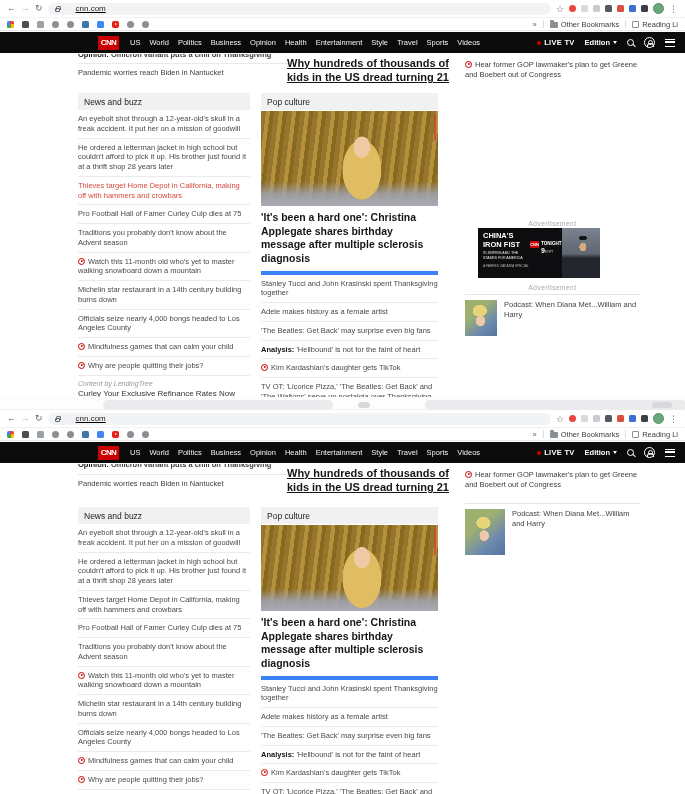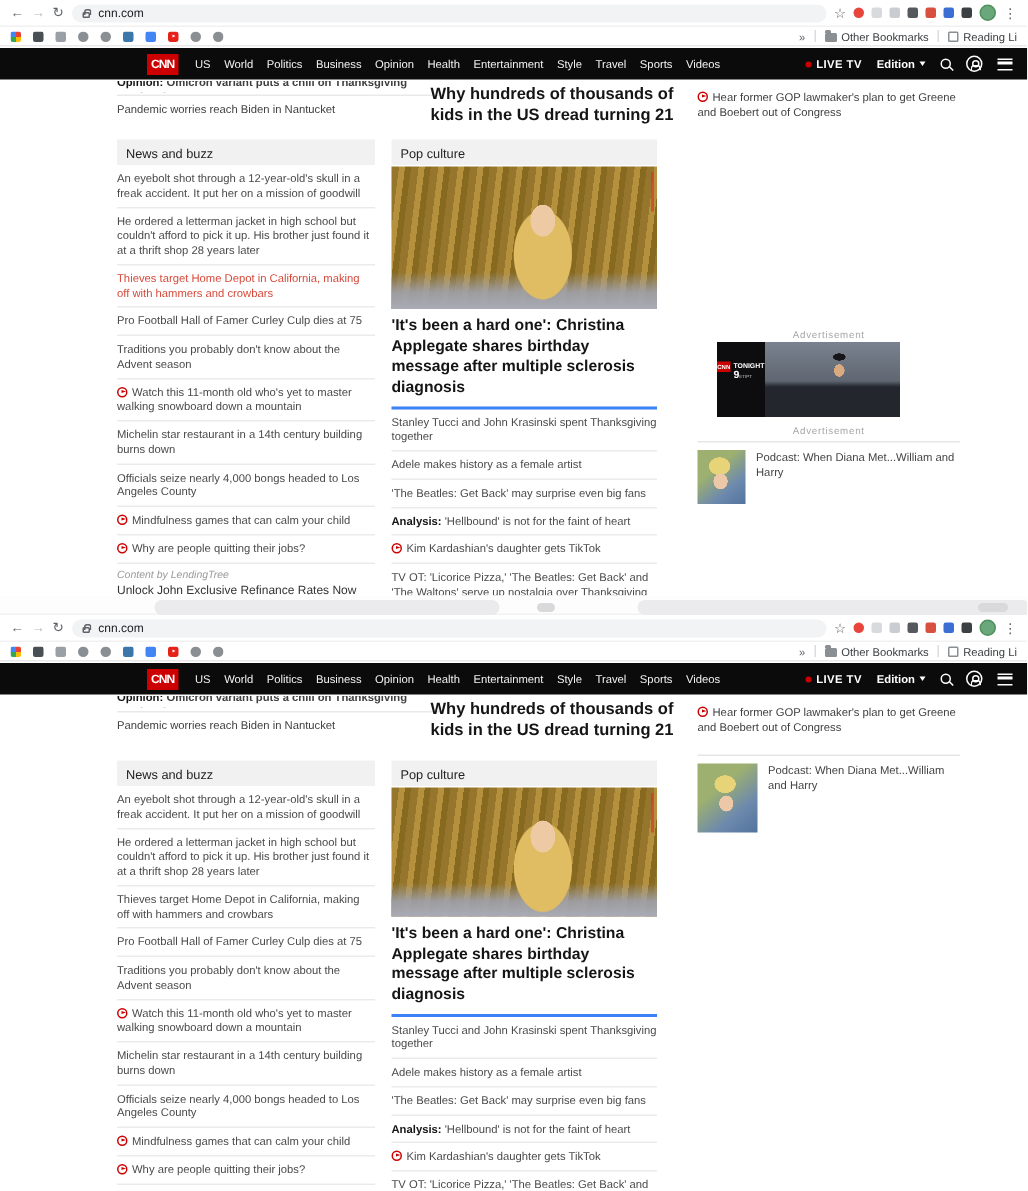--- a/index.html
+++ b/index.html
@@ -5,21 +5,21 @@
   * { margin:0; padding:0; box-sizing:border-box; }
   body { font-family:"Liberation Sans", sans-serif; background:#fff; }
   .page { position:relative; width:685px; height:794px; overflow:hidden; background:#fff; }
   .shot { position:absolute; left:0; width:685px; height:397px; overflow:hidden; background:#fff; }
   #shot1 { top:0; } #shot2 { top:397px; }
 
   
   .addr-bar { position:absolute; left:0; right:0; height:17px; display:flex; align-items:center; gap:5px; padding:0 7px; background:#fff; }
   .chrome-btn { color:#5f6368; font-size:9px; line-height:1; }
   .chrome-btn.dim { color:#b6b9be; }
-  .pill { flex:1; height:12px; background:#f1f3f4; border-radius:7px; display:flex; align-items:center; gap:6px; padding:0 7px; }
+  .pill { flex:1; height:12px; background:#f1f3f4; border-radius:7px; display:flex; align-items:center; gap:16px; padding:0 7px;text-decoration:underline; }
   .lock { width:5px; height:4px; border:1px solid #5f6368; border-radius:1px; position:relative; margin-top:2px; flex:none; }
   .lock:before { content:""; position:absolute; top:-3px; left:0.5px; width:3px; height:3px; border:1px solid #5f6368; border-bottom:none; border-radius:2px 2px 0 0; }
   .url-text { font-size:8px; color:#202124; }
   .star { color:#5f6368; font-size:9px; }
   .ext-row { display:flex; gap:5px; align-items:center; }
   .ext { width:9px; height:9px; border-radius:2px; display:inline-block; }
   .avatar { width:11px; height:11px; border-radius:50%; background:#6aa87c; border:1px solid #50905f; flex:none; }
   .dots { color:#5f6368; font-size:9px; }
 
   .bookmarks-bar { position:absolute; left:0; right:0; height:14px; background:#fff; border-top:1px solid #f1f1f1; border-bottom:1px solid #e9e9e9; display:flex; align-items:center; gap:8px; padding:0 7px; font-size:7.5px; color:#3c4043; white-space:nowrap; }
@@ -55,42 +55,42 @@
 
   .tab-strip { position:absolute; left:0; right:0; top:0; height:13px; background:#fdfdfd; border-bottom:1px solid #f2f2f2; }
   .tab-frag { position:absolute; top:3px; height:10px; background:#ebebed; border-radius:6px; }
   .tab-nub { position:absolute; top:5px; height:6px; background:#d9d9db; border-radius:3px; }
 
   
   .clip-line { position:absolute; overflow:hidden;font-weight:bold; }
   .story-sm { font-size:7.5px; color:#404040; line-height:1.3; }
   .story-sm b { color:#141414; }
   .sep-line { position:absolute; border-top:1px solid #e9e9e9; }
-  .main-headline { position:absolute; font-size:11px; font-weight:bold; color:#151515; line-height:1.3; }
+  .main-headline { position:absolute; font-size:11px; font-weight:bold; color:#151515; line-height:1.3;text-decoration:underline; }
   .video-story { position:absolute; font-size:7.5px; color:#404040; line-height:1.35; }
 
   .section { position:absolute; background:#fff; }
   .section-header { background:#f1f1f1; font-size:8.5px; font-weight:normal; color:#222; padding:3.5px 6px; }
   .list-item { padding:4px 0; border-bottom:1px solid #ebebeb; font-size:7.5px; color:#4a4a4a; line-height:1.3; }
   .list-item .prefix { color:#141414; }
   .list-item.red, .list-item.red .txt { color:#d64a3b; }
   .play-icon { display:inline-block; width:7px; height:7px; border:1px solid #cc0000; border-radius:50%; position:relative; margin-right:3px; vertical-align:-1px; flex:none; }
   .play-icon:after { content:""; position:absolute; left:2px; top:1px; border-left:3px solid #cc0000; border-top:1.8px solid transparent; border-bottom:1.8px solid transparent; }
   .sponsor-label { font-size:7px; font-style:italic; color:#9b9b9b; padding-top:4px; }
   .sponsor-link { font-size:8px; color:#333; padding-top:2px; }
 
   .pop-image { position:relative; margin-top:1px;
     background:
       radial-gradient(ellipse 14px 18px at 57% 38%, #edc9a4 0 58%, rgba(0,0,0,0) 60%),
       radial-gradient(ellipse 34px 52px at 57% 62%, #e0bd62 0 56%, rgba(0,0,0,0) 58%),
       linear-gradient(180deg, rgba(0,0,0,0) 0 74%, rgba(158,160,170,0.9) 88%, #a9abb5 100%),
       repeating-linear-gradient(97deg, #96762c 0 5px, #b5913e 5px 9px, #87691f 9px 13px);
   }
   .pop-credit { position:absolute; right:2px; top:4px; width:2px; height:26px; background:rgba(210,50,50,0.65); }
-  .pop-headline { font-size:10.5px; font-weight:bold; color:#151515; line-height:1.3; padding:5px 0; border-bottom:2px solid #3b82f6; }
+  .pop-headline { font-size:10.5px; font-weight:bold; color:#151515; line-height:1.3; padding:5px 0; border-bottom:4px solid #3b82f6; }
 
   .ad-label { position:absolute; text-align:center; font-size:6.5px; color:#a6a6a6; letter-spacing:0.5px; }
   .ad-banner { position:absolute; background:#0d0d0f; display:flex; overflow:hidden; }
   .ad-left { width:52px; padding:4px 0 3px 5px; flex:none; }
   .ad-t1 { color:#fff; font-weight:bold; font-size:7.5px; line-height:1.15; }
   .ad-sub { color:#e9e9e9; font-size:3.6px; margin-top:2px; line-height:1.4; }
   .ad-special { color:#b4b4b4; font-size:3.3px; margin-top:2.5px; }
   .ad-mid { display:flex; align-items:flex-start; gap:2px; padding-top:13px; flex:none; }
   .cnn-box-sm { width:9px; height:7px; background:#cc0000; color:#fff; font-size:4px; font-weight:bold; display:flex; align-items:center; justify-content:center; }
   .ad-tonight { color:#fff; font-size:4.6px; font-weight:bold; line-height:1.2; }
@@ -274,21 +274,21 @@
             <span class="txt">Officials seize nearly 4,000 bongs headed to Los Angeles County</span>
           </div>
           <div class="list-item">
             <span class="play-icon"></span><span class="txt">Mindfulness games that can calm your child</span>
           </div>
           <div class="list-item">
             <span class="play-icon"></span><span class="txt">Why are people quitting their jobs?</span>
           </div>
         </div>
       <div class="sponsor-label">Content by LendingTree</div>
-      <div class="sponsor-link">Unlock John Exclusive Refinance Rates Now</div>
+      <div class="sponsor-link">Curley Your Exclusive Refinance Rates Now</div>
     </div>
 
     <div class="section" style="left:261px; top:93px; width:177px;">
       <div class="section-header">Pop culture</div>
       <div class="pop-image" style="height:95px;">
           <span class="pop-credit"></span>
         </div>
       <div class="pop-headline">'It's been a hard one': Christina Applegate shares birthday message after multiple sclerosis diagnosis</div>
       <div>
 
@@ -308,20 +308,25 @@
             <span class="play-icon"></span><span class="txt">Kim Kardashian's daughter gets TikTok</span>
           </div>
           <div class="list-item">
             <span class="txt">TV OT: 'Licorice Pizza,' 'The Beatles: Get Back' and 'The Waltons' serve up nostalgia over Thanksgiving</span>
           </div>
         </div>
     </div>
 
     <div class="ad-label" style="left:465px; top:220px; width:175px;">Advertisement</div>
     <div class="ad-banner" style="left:478px; top:228px; width:122px; height:50px;">
+      <div class="ad-left">
+        <div class="ad-t1"><span>CHINA'S</span><br><span>IRON FIST</span></div>
+        <div class="ad-sub"><span>XI JINPING AND THE</span><br><span>STAKES FOR AMERICA</span></div>
+        <div class="ad-special">A FAREED ZAKARIA SPECIAL</div>
+      </div>
       <div class="ad-mid">
         <span class="cnn-box-sm">CNN</span>
         <span class="ad-tonight"><span>TONIGHT</span><br><span class="ad-time">9</span><span class="ad-tz">ET/PT</span></span>
       </div>
       <div class="ad-photo"></div>
     </div>
     <div class="ad-label" style="left:465px; top:284px; width:175px;">Advertisement</div>
 
     <div class="podcast" style="left:465px; top:294px; width:175px;">
       <div class="podcast-thumb" style="width:32px; height:36px;"></div>

